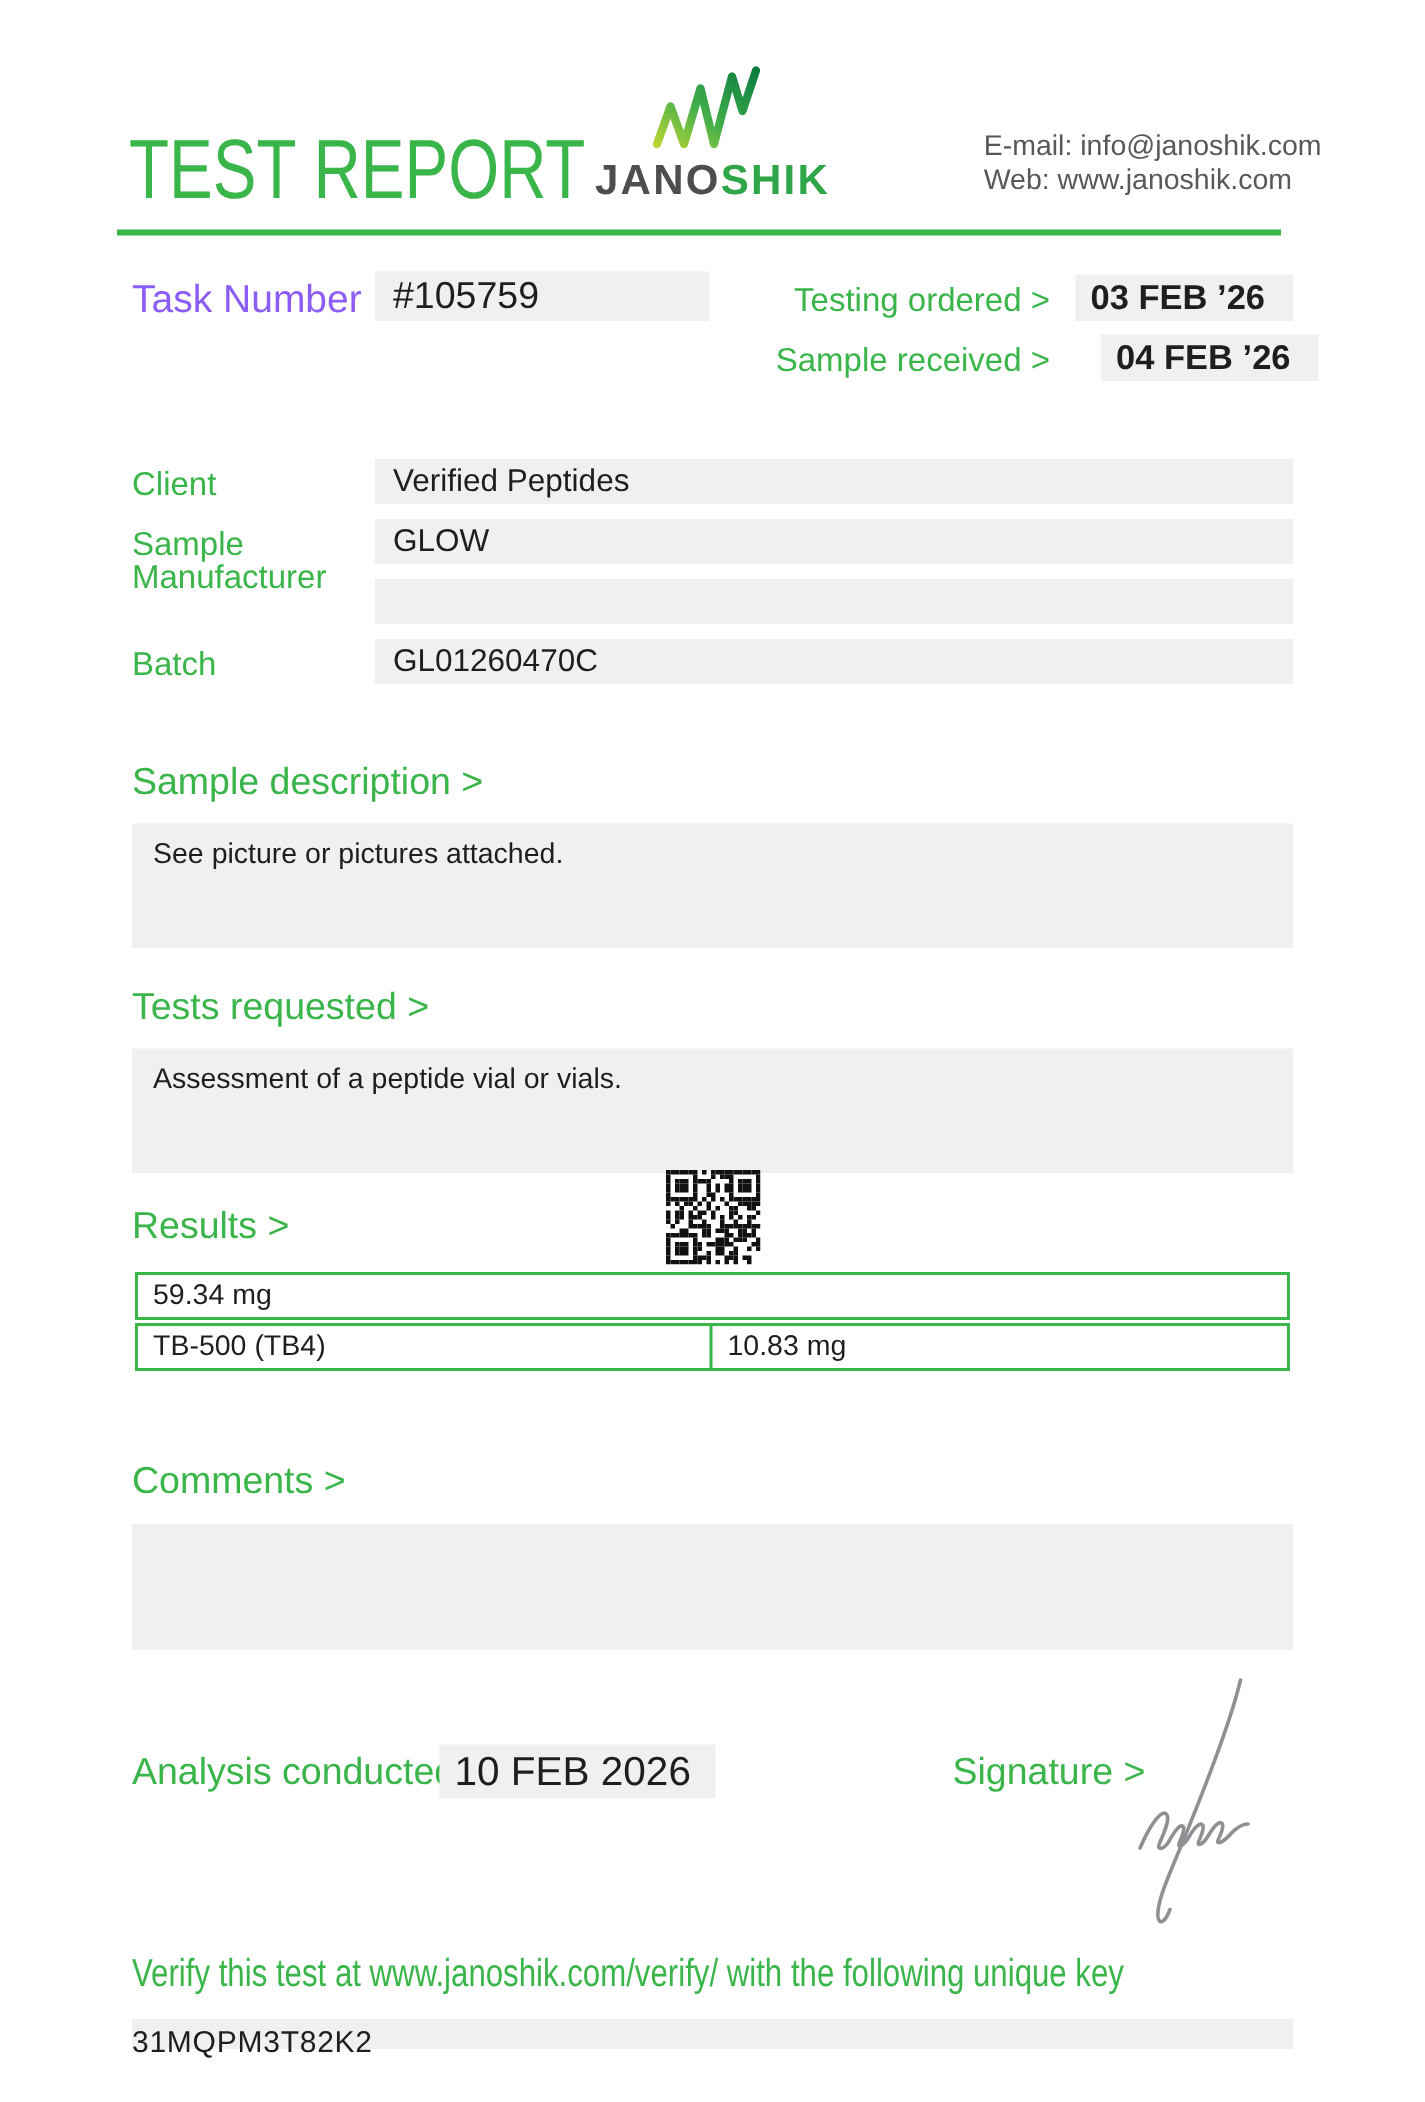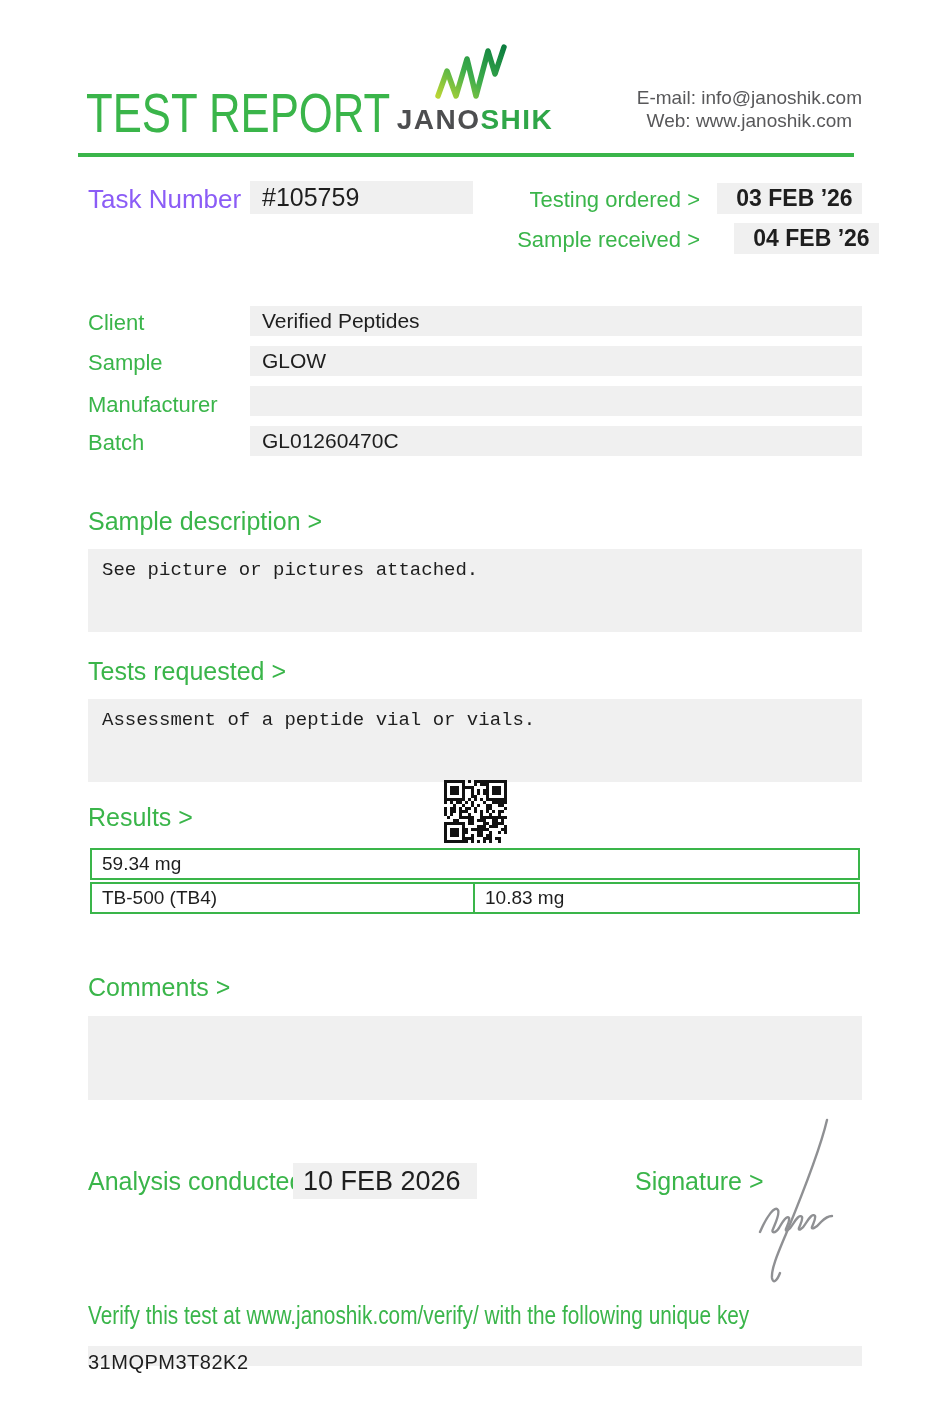--- a/index.html
+++ b/index.html
@@ -16,46 +16,46 @@
     left:86px; top:80px; font-size:56px; font-weight:400; color:#3ab54a;
     letter-spacing:0px; transform:scaleX(0.78); transform-origin:left top;
     white-space:nowrap;
   }
   .logo-wrap { left:0; top:44px; width:950px; text-align:center; }
   .logo-icon { display:block; margin:0 auto; }
   .brand { font-size:28px; font-weight:bold; letter-spacing:1.5px; margin-top:2px; }
   .brand .jano { color:#4d4e50; }
   .brand .shik { color:#2fa648; }
   .contact {
-    right:88px; top:86px; text-align:center; font-size:19px; color:#58585a;
+    right:69px; top:86px; text-align:left; font-size:19px; color:#58585a;
     line-height:23px;
   }
   .divider { left:78px; top:153px; width:776px; height:4px; background:#3ab54a; }
 
   
   .task-label { left:88px; top:184px; font-size:26px; color:#8b5cf6; }
   .task-box { left:250px; top:181px; width:223px; height:33px; }
   .task-box span { font-size:25px; line-height:33px; padding-left:12px; display:block; }
   .orderlab { width:240px; text-align:right; font-size:22px; color:#3ab54a; }
   .lab1 { left:460px; top:187px; }
   .lab2 { left:460px; top:227px; }
-  .datebox { width:145px; height:31px;text-align:center; }
+  .datebox { width:145px; height:31px; }
   .db1 { left:717px; top:183px; }
   .db2 { left:717px; top:223px;margin-left:17px; }
   .datebox span { font-size:23px; font-weight:600; line-height:31px; padding-left:10px; display:block; }
 
   
   .info-label { left:88px; font-size:22px; color:#3ab54a; }
   .info-box { left:250px; width:612px; height:30px; }
   .info-box span { font-size:21px; line-height:30px; padding-left:12px; display:block; white-space:nowrap; }
 
   
   .sec-h { left:88px; font-size:25px; color:#3ab54a; }
   .sec-box { left:88px; width:774px; height:83px; }
-  .sec-box span { display:block; font-size:19px; padding:10px 14px;font-family:Liberation Mono, monospace; }
+  .sec-box span { display:block; font-size:19px; padding:10px 14px; }
 
   
   .qr { left:444px; top:780px; width:63px; height:63px; }
   .qr svg { display:block; }
 
   
   .rtable { left:90px; top:848px; width:770px; }
   .trow { display:flex; border:2px solid #3ab54a; height:32px; margin-bottom:2px; background:#fff; }
   .tcell { font-size:19px; line-height:28px; padding:0 10px; white-space:nowrap; }
   .tname { width:383px; border-right:2px solid #3ab54a; }
@@ -116,21 +116,21 @@
 <div class="abs info-label" style="top:310px">Client</div>
 <div class="abs box info-box" style="top:306px">
   <span>Verified Peptides</span>
 </div>
 
 <div class="abs info-label" style="top:350px">Sample</div>
 <div class="abs box info-box" style="top:346px">
   <span>GLOW</span>
 </div>
 
-<div class="abs info-label" style="top:392px">Manufacturer</div>
+<div class="abs info-label" style="top:372px">Manufacturer</div>
 <div class="abs box info-box" style="top:386px">
   <span></span>
 </div>
 
 <div class="abs info-label" style="top:430px">Batch</div>
 <div class="abs box info-box" style="top:426px">
   <span>GL01260470C</span>
 </div>
 
 <div class="abs sec-h" style="top:507px">Sample description &gt;</div>

